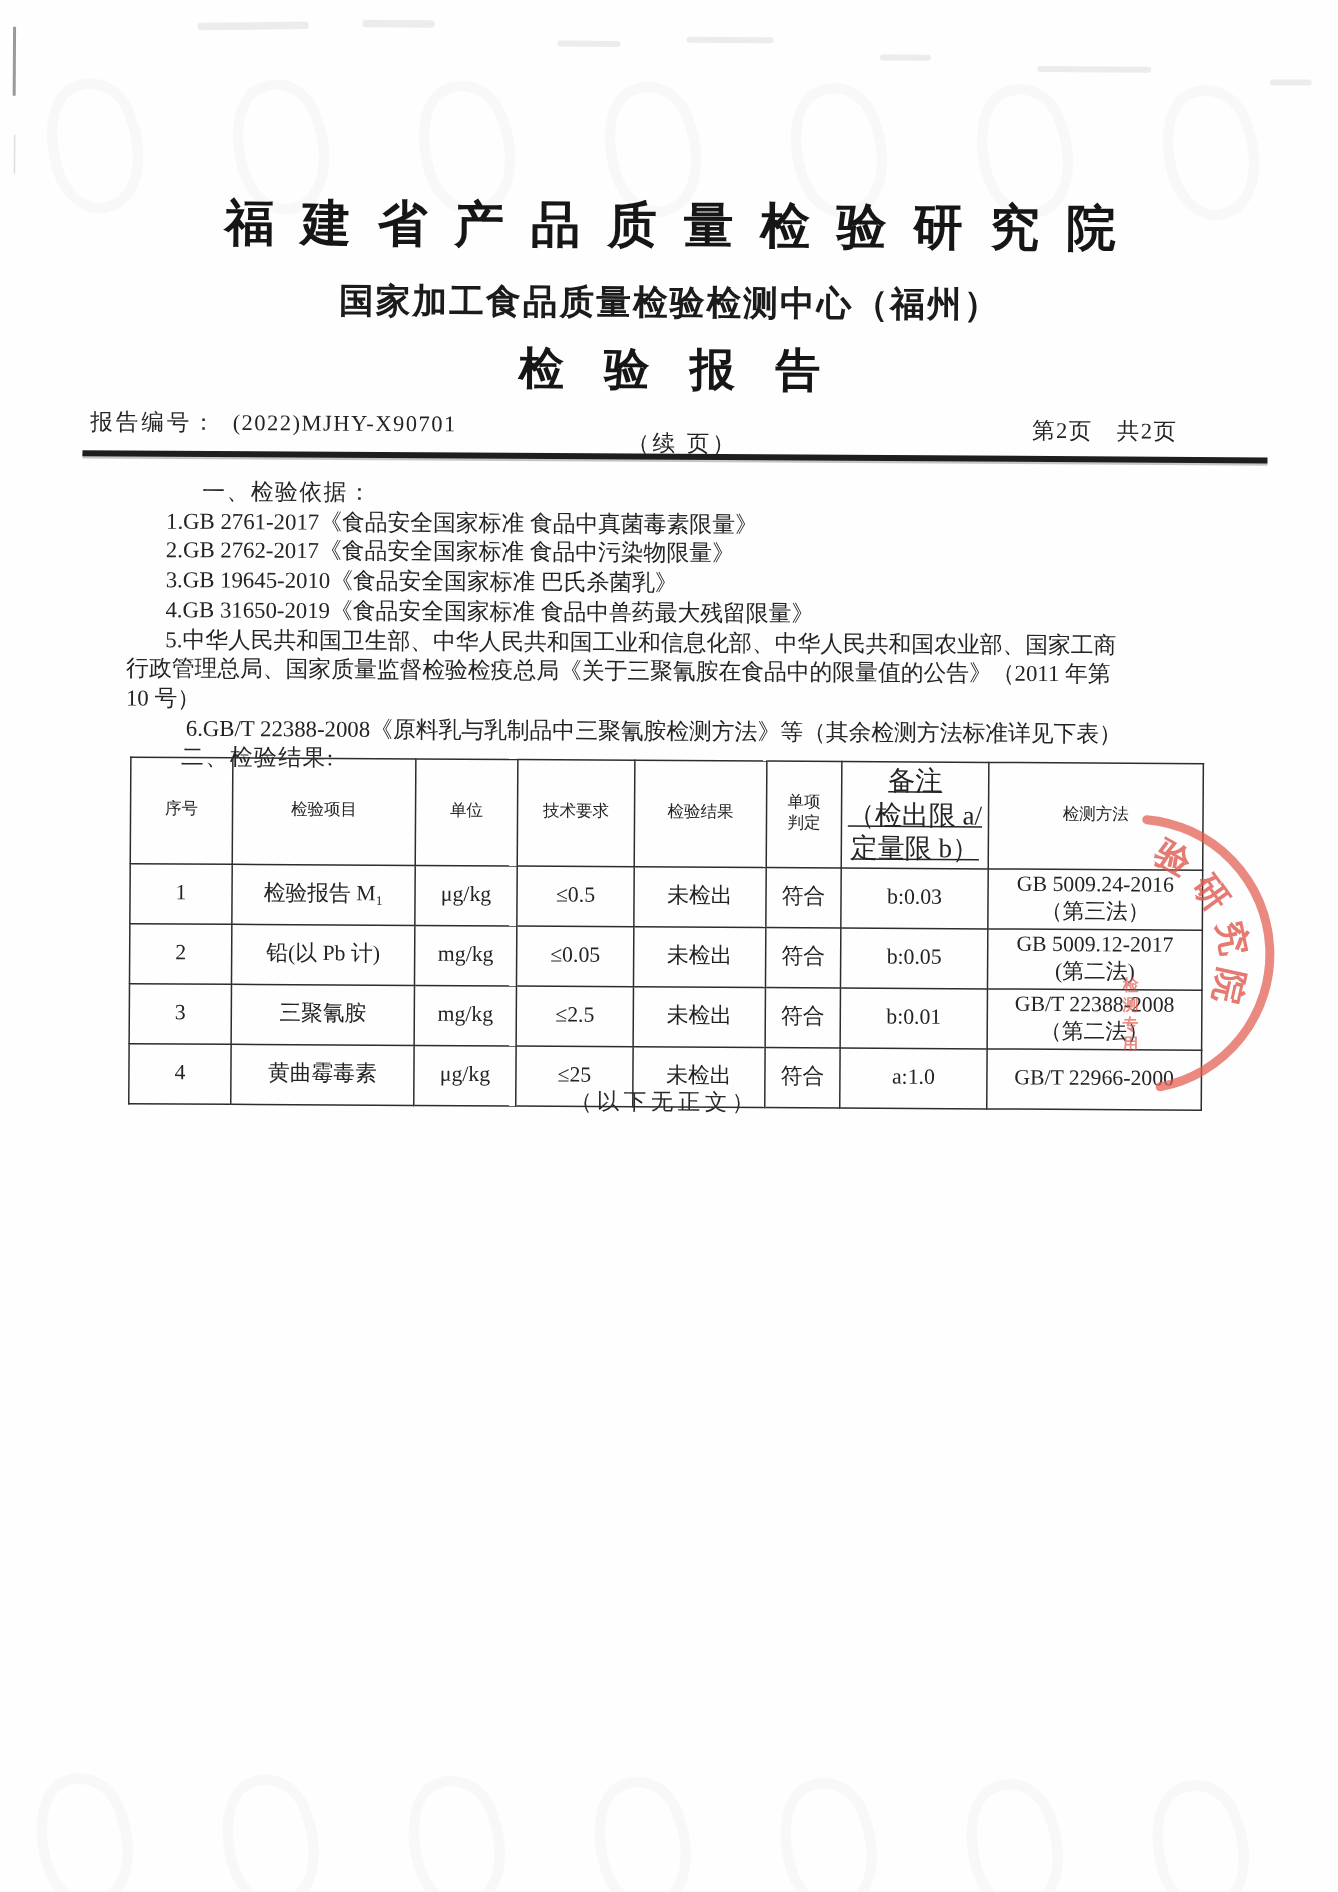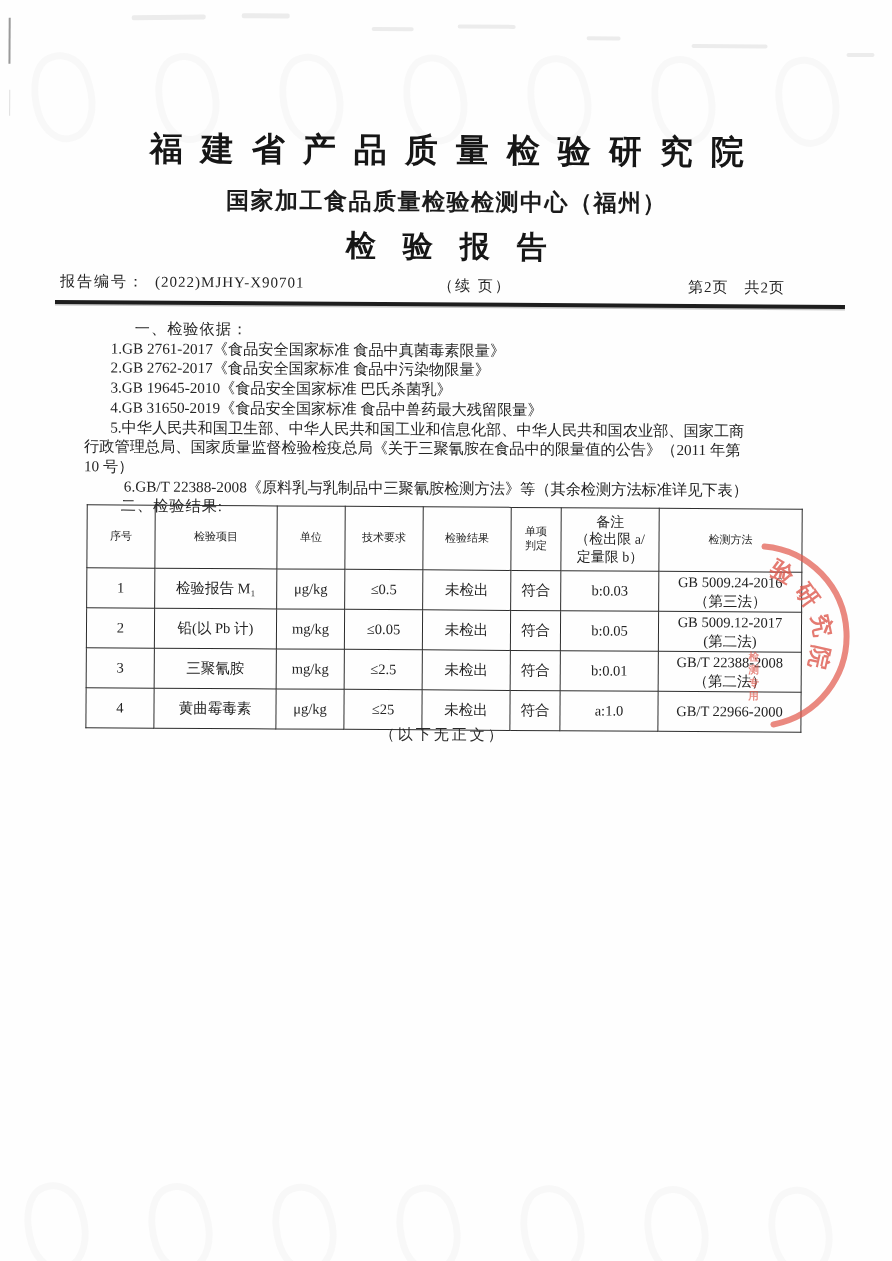--- a/index.html
+++ b/index.html
@@ -27,21 +27,21 @@
   .sub-title{position:absolute;top:184px;left:0;width:892px;text-align:center;
     font-size:23px;font-weight:700;letter-spacing:1.5px;color:#1b1b1b;}
   .report-title{position:absolute;top:224px;left:0;width:892px;text-align:center;
     font-size:30px;font-weight:700;letter-spacing:27px;text-indent:27px;color:#161616;}
 
   
   .hdr{position:absolute;top:272px;left:0;width:892px;font-size:15px;color:#242424;}
   .hdr .repno{position:absolute;left:60px;top:0;}
   .hdr .repno .lbl{letter-spacing:2px;}
   .hdr .repno .val{margin-left:10px;letter-spacing:1px;}
-  .hdr .cont{position:absolute;left:418px;top:2px;letter-spacing:2px;margin-left:20px;}
+  .hdr .cont{position:absolute;left:418px;top:12px;letter-spacing:2px;}
   .hdr .pgs{position:absolute;left:688px;top:2px;letter-spacing:1px;}
   .rule{position:absolute;top:300px;left:55px;width:790px;height:3.5px;
     background:#1e1e1e;box-shadow:0 1.5px 0 rgba(0,0,0,0.22);}
 
   
   .basis{position:absolute;top:318px;left:85px;width:727px;
     font-size:15.2px;line-height:19.7px;color:#242424;}
   .basis p{margin:0;}
   .b-heading{margin-left:50px !important;letter-spacing:1px;}
   .b-item{margin-left:26px !important;}
@@ -50,21 +50,21 @@
   .r-heading{margin-left:37px !important;letter-spacing:1px;}
 
   
   table.tbl{position:absolute;top:504px;left:88px;width:715px;
     border-collapse:collapse;table-layout:fixed;
     font-size:14.5px;color:#242424;}
   .tbl th,.tbl td{border:1.6px solid #2d2d2d;text-align:center;vertical-align:middle;
     white-space:pre-line;line-height:1.25;padding:1px 2px;font-weight:400;overflow:hidden;}
   .tbl thead th{height:60px;font-size:11px;}
   .tbl tbody td{height:37px;}
-  .tbl .remark-h{font-size:14px;}
+  .tbl .remark-h{font-size:18px;text-decoration:underline;}
 
   .end-note{position:absolute;top:723px;left:88px;width:715px;text-align:center;
     font-size:15px;letter-spacing:3px;color:#2a2a2a;}
 
   
   .stamp{position:absolute;left:692px;top:534px;width:170px;height:215px;z-index:5;}
   .stamp text{font-family:"Liberation Serif","DejaVu Serif",serif;font-weight:700;}
 </style>
 </head>
 <body>

